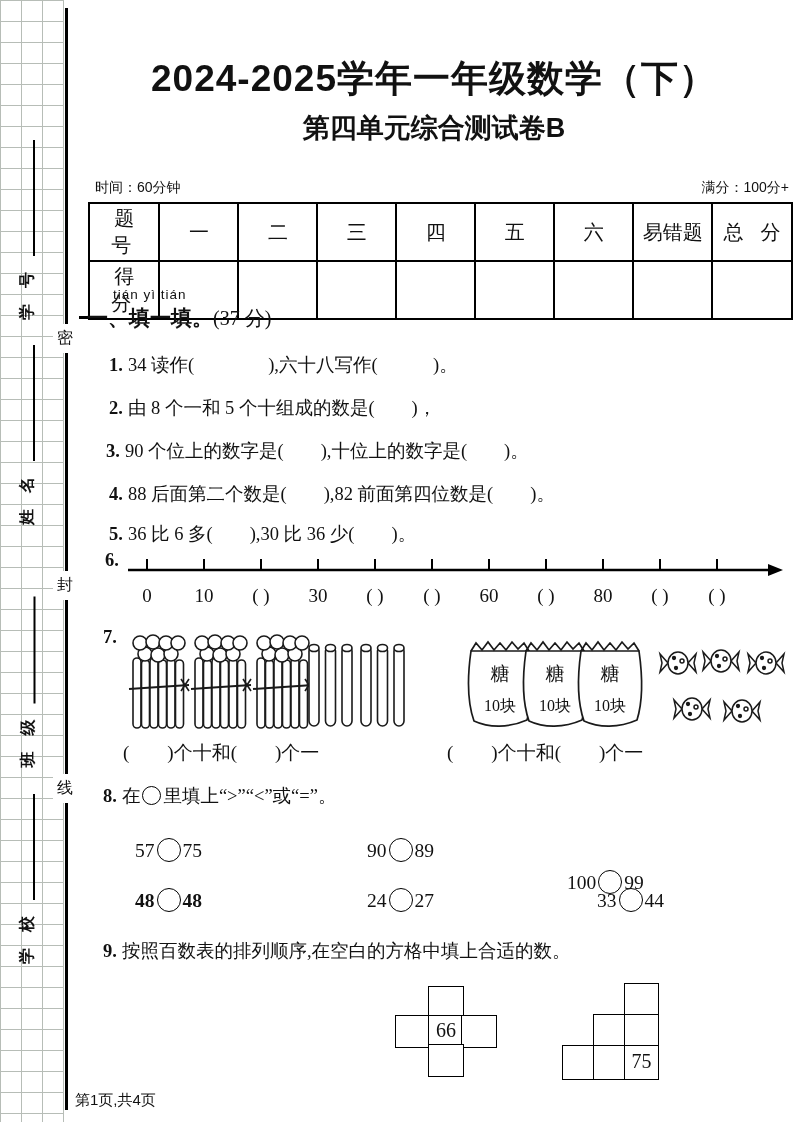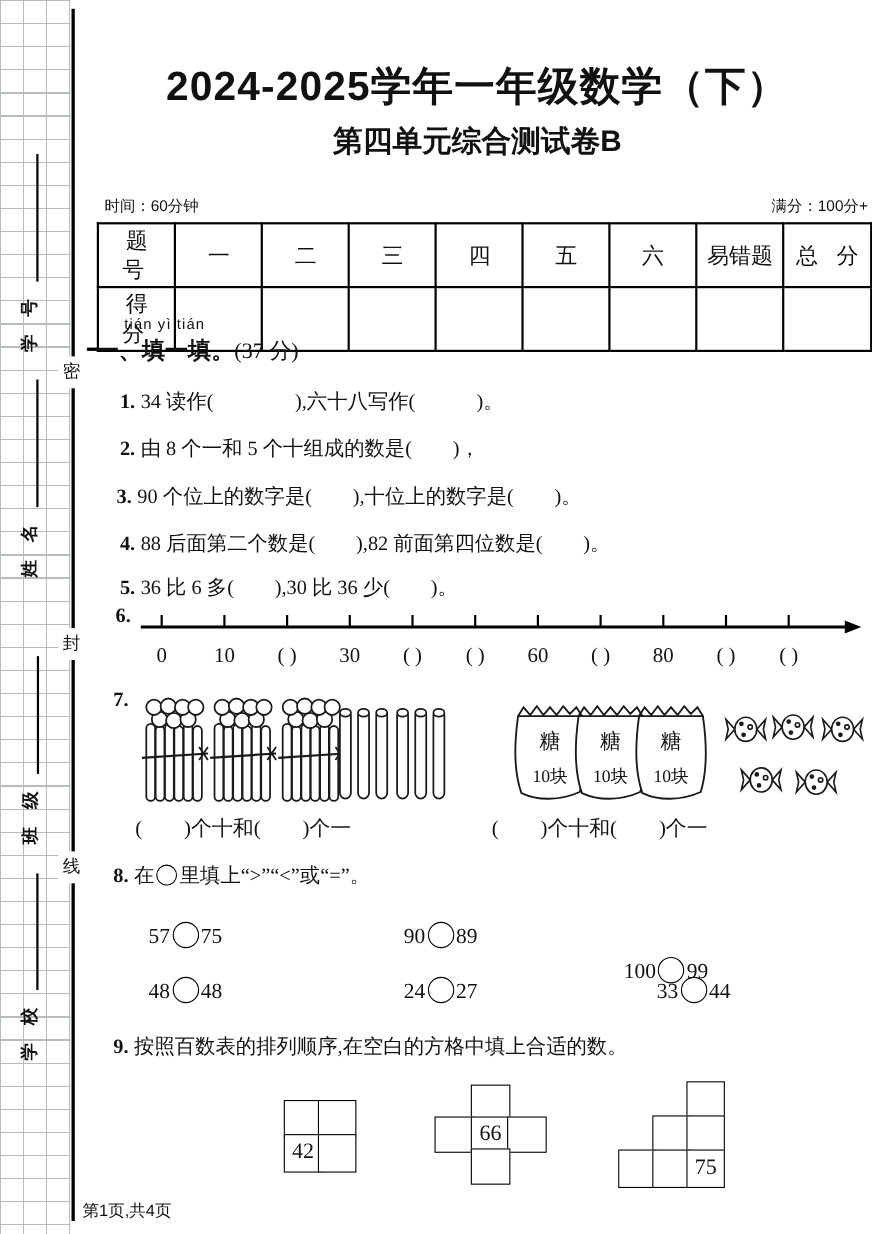--- a/index.html
+++ b/index.html
@@ -322,32 +322,26 @@
     </svg>
 
     <div class="abs cap cap-left">(　　)个十和(　　)个一</div>
     <div class="abs cap cap-right">(　　)个十和(　　)个一</div>
 
     <div class="abs qline q8n"><span class="qnum">8.</span><span>在</span><span class="q8-circle"></span><span>里填上“&gt;”“&lt;”或“=”。</span></div>
 
     <span class="cmp" style="left:60px;top:838px;"><span>57</span><span class="cmp-circle"></span><span>75</span></span>
     <span class="cmp" style="left:292px;top:838px;"><span>90</span><span class="cmp-circle"></span><span>89</span></span>
     <span class="cmp" style="left:492px;top:838px;margin-top:32px;"><span>100</span><span class="cmp-circle"></span><span>99</span></span>
-    <span class="cmp" style="left:60px;top:888px;"><span>48</span><span class="cmp-circle"></span><span>48</span></span>
+    <span class="cmp" style="left:60px;top:888px;font-weight:bold;"><span>48</span><span class="cmp-circle"></span><span>48</span></span>
     <span class="cmp" style="left:292px;top:888px;"><span>24</span><span class="cmp-circle"></span><span>27</span></span>
     <span class="cmp" style="left:522px;top:888px;"><span>33</span><span class="cmp-circle"></span><span>44</span></span>
 
     <div class="abs qline q9n"><span class="qnum">9.</span><span>按照百数表的排列顺序,在空白的方格中填上合适的数。</span></div>
 
-    <div class="gridshape" style="left:183px;top:1000px;width:66px;height:66px;">
-      <div class="cell" style="left:0;top:0;"></div>
-      <div class="cell" style="left:31px;top:0;"></div>
-      <div class="cell" style="left:0;top:31px;">42</div>
-      <div class="cell" style="left:31px;top:31px;"></div>
-    </div>
 
     <div class="gridshape" style="left:320px;top:986px;width:102px;height:94px;">
       <div class="cell pcell" style="left:33px;top:0;"></div>
       <div class="cell pcell" style="left:0;top:29px;"></div>
       <div class="cell pcell" style="left:33px;top:29px;">66</div>
       <div class="cell pcell" style="left:66px;top:29px;"></div>
       <div class="cell pcell" style="left:33px;top:58px;"></div>
     </div>
 
     <div class="gridshape" style="left:487px;top:983px;width:97px;height:97px;">

